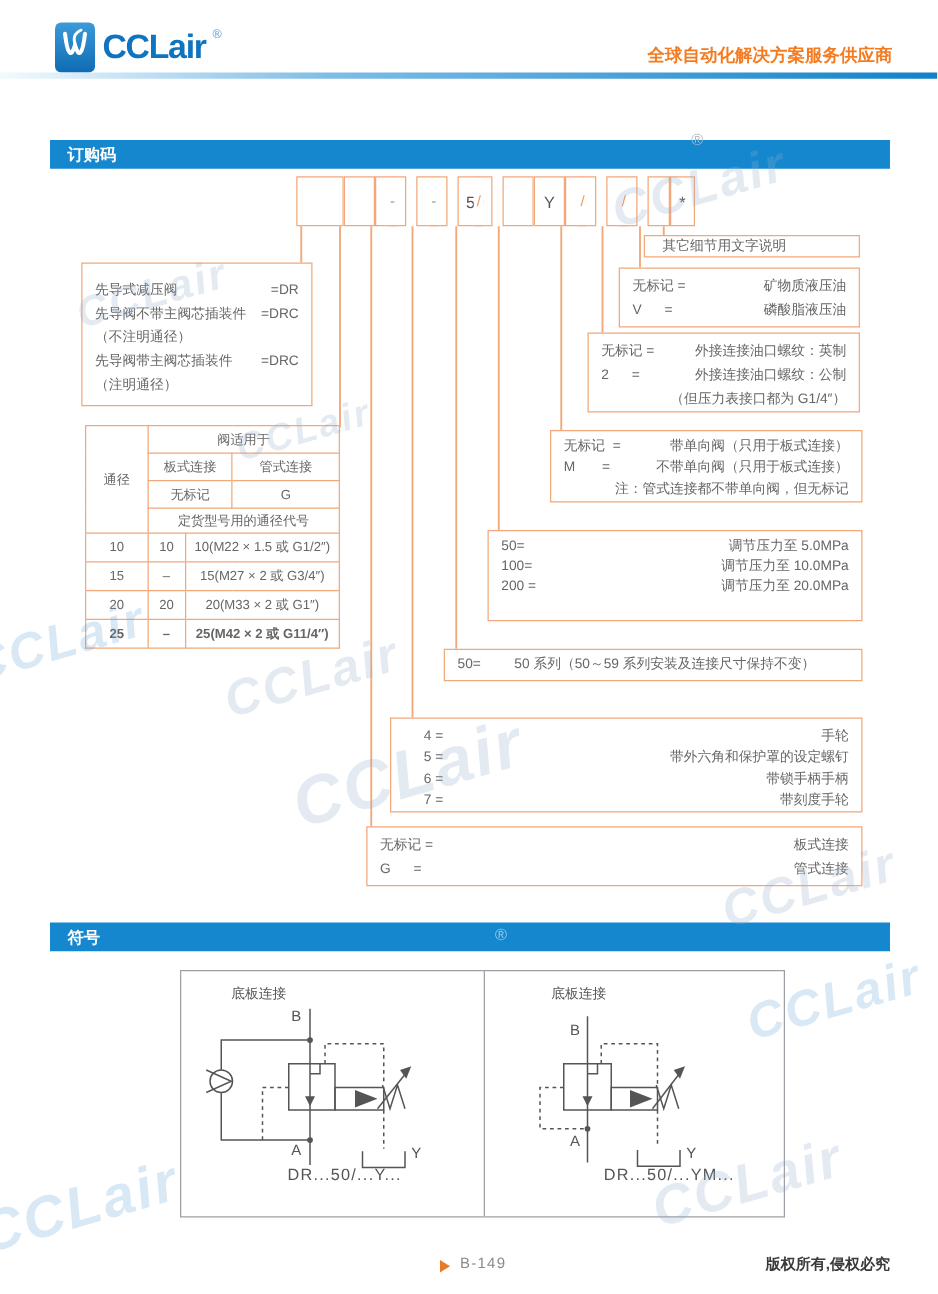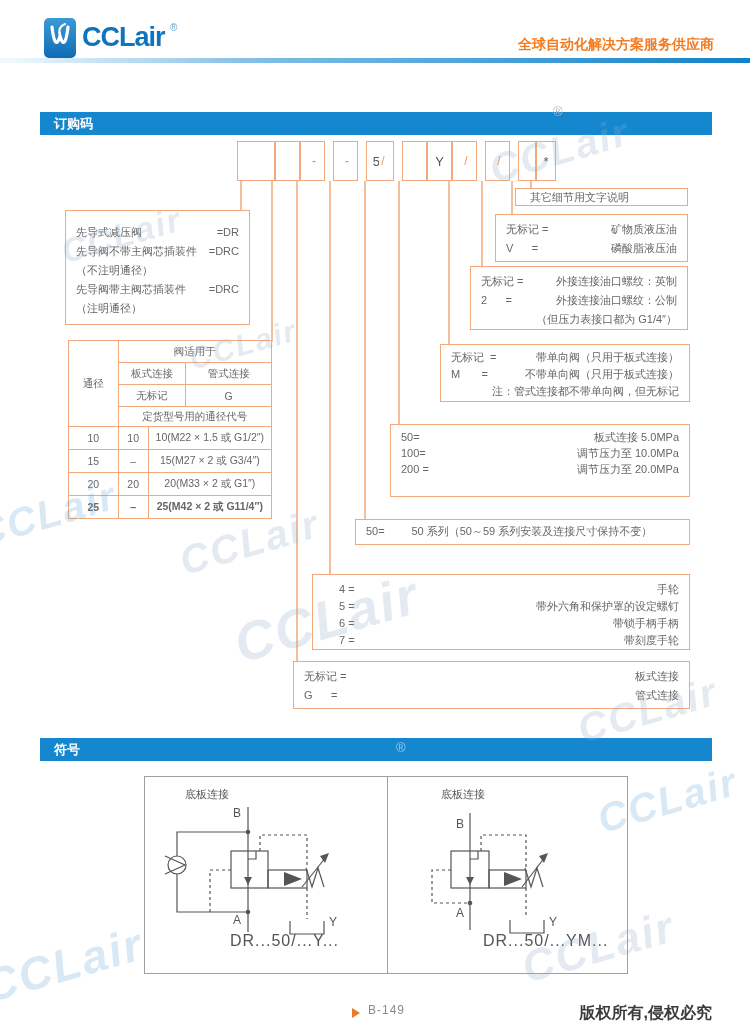--- a/index.html
+++ b/index.html
@@ -32,26 +32,26 @@
   .kv .vc{flex:1;text-align:center;}
   .note-line{text-align:right;padding:0 10px;}
   
   table.sizes{border-collapse:collapse;width:204px;}
   table.sizes td{border:1.5px solid #f2a87a;font-size:10.5px;color:#666;text-align:center;padding:0;}
   td.code-cell{font-size:10px;}
   
   .sym-panel{left:144px;top:776px;width:484px;height:198px;border:1px solid #9aa0a6;box-sizing:border-box;background:#fff;}
   .sym-divider{left:242px;top:0;width:1px;height:196px;background:#9aa0a6;}
   .sym-label{font-size:11px;color:#555;}
-  .sym-caption{font-size:16px;color:#555;letter-spacing:1px;padding-left:28px;}
+  .sym-caption{font-size:13px;color:#555;letter-spacing:1px;padding-left:28px;}
   
   .pg-arrow{left:352px;top:1008px;width:0;height:0;border-top:5px solid transparent;
             border-bottom:5px solid transparent;border-left:8px solid #e87a2a;}
   .pg-num{left:368px;top:1003px;font-size:12px;color:#8a8a8a;letter-spacing:1px;}
-  .copyright{right:38px;top:1003px;font-size:16px;font-weight:bold;color:#3a3a3a;}
+  .copyright{right:38px;top:1003px;font-size:12px;font-weight:bold;color:#3a3a3a;}
   
   .wm{position:absolute;font-weight:bold;font-style:italic;color:rgba(150,175,200,0.26);
       transform:rotate(-16deg);letter-spacing:2px;pointer-events:none;white-space:nowrap;}
   .wm.blue{color:rgba(90,160,215,0.24);}
   .wm-reg{position:absolute;font-size:13px;color:#b0bac2;pointer-events:none;}
   svg text{font-family:"Liberation Sans","DejaVu Sans",sans-serif;}
 </style>
 </head>
 <body>
 
@@ -208,21 +208,21 @@
     <div class="kv" style="line-height:17px;">
         <span class="k">M       =</span>
         <span class="v">不带单向阀（只用于板式连接）</span>
       </div>
     <div class="note-line" style="line-height:17px;">注：管式连接都不带单向阀，但无标记</div>
   </div>
 
   <div class="abs obox" style="left:390px;top:424px;width:300px;height:73px;padding-top:4px;">
     <div class="kv" style="line-height:16px;">
         <span class="k">50=</span>
-        <span class="v">板式连接 5.0MPa</span>
+        <span class="v">调节压力至 5.0MPa</span>
       </div>
     <div class="kv" style="line-height:16px;">
         <span class="k">100=</span>
         <span class="v">调节压力至 10.0MPa</span>
       </div>
     <div class="kv" style="line-height:16px;gap:44px;">
         <span class="k">200 =</span>
         <span class="v">调节压力至 20.0MPa</span>
       </div>
   </div>

